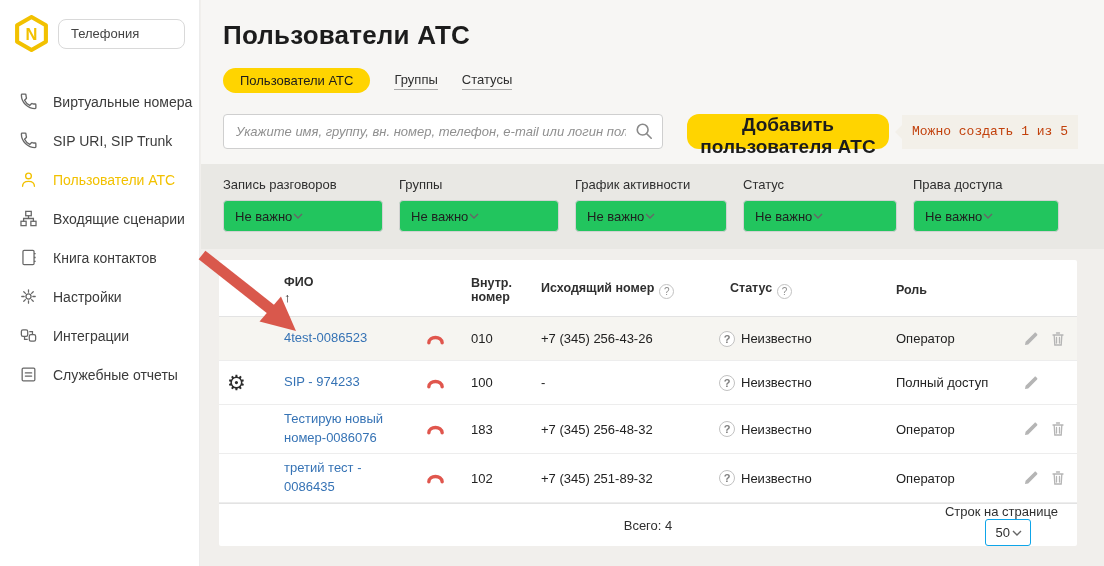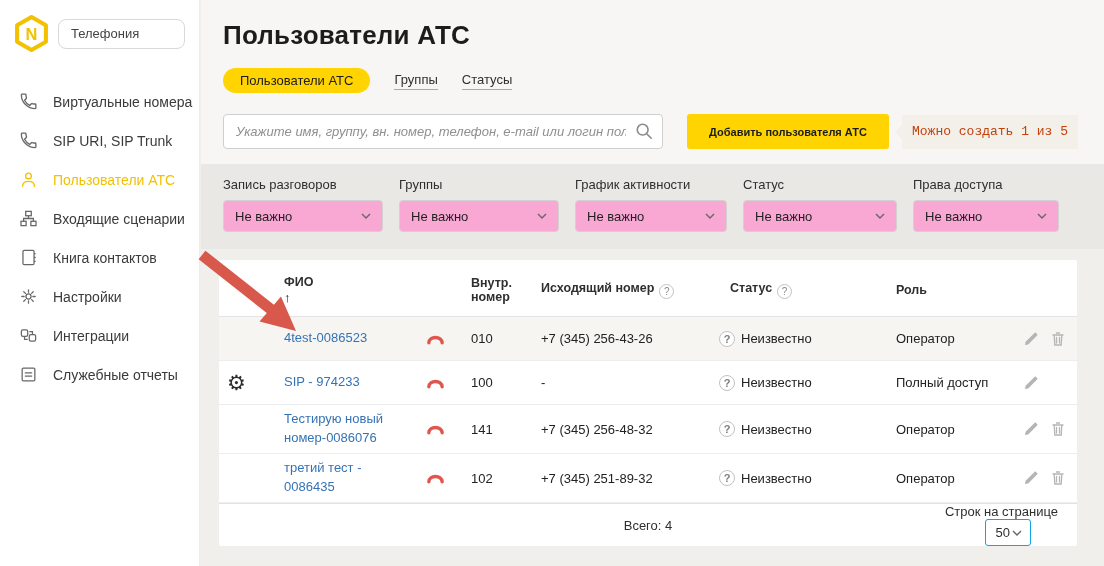--- a/index.html
+++ b/index.html
@@ -24,29 +24,29 @@
   .top-section { background:#f7f6f4; padding:20px 0 0 22px; height:164px; }
   .page-title { font-size:26px; font-weight:bold; color:#1c1c1c; letter-spacing:.2px; }
   .tabs { display:flex; align-items:center; margin-top:17px; }
   .tab-pill { background:#ffd400; border-radius:14px; padding:5px 17px; font-size:13px; color:#1c1c1c; cursor:pointer; }
   .tab-link { margin-left:24px; font-size:13px; color:#2f2f2f; border-bottom:1px solid #a9a9a9; padding-bottom:2px; cursor:pointer; }
   .toolbar { display:flex; align-items:center; margin-top:21px; }
   .search-wrap { position:relative; width:440px; }
   .search-input { width:440px; height:35px; border:1px solid #cfcfcf; border-radius:4px; background:#fff; padding:0 36px 0 12px; font-size:13px; font-style:italic; color:#333; font-family:"Liberation Sans", sans-serif; }
   .search-input::placeholder { color:#8f8f8f; font-style:italic; }
   .search-ic { position:absolute; right:10px; top:8px; width:18px; height:18px; color:#8a8a8a; cursor:pointer; }
-  .add-btn { margin-left:24px; height:35px; width:202px; background:#ffd400; border:none; border-radius:3px; font-size:11px; font-weight:bold; color:#1c1c1c; cursor:pointer; font-family:"Liberation Sans", sans-serif; }
+  .add-btn { margin-left:24px; height:35px; width:202px; background:#ffd400; border:none; border-radius:12px; font-size:19px; font-weight:bold; color:#1c1c1c; cursor:pointer; font-family:"Liberation Sans", sans-serif; }
   .quota { position:relative; margin-left:13px; height:34px; width:176px; background:#f3f0e9; display:flex; align-items:center; justify-content:center; font-size:13px; color:#c2410c;font-family:Liberation Mono, monospace; }
   .quota::before { content:""; position:absolute; left:-7px; top:10px; border-top:7px solid transparent; border-bottom:7px solid transparent; border-right:7px solid #f3f0e9; }
 
   
   .filter-band { height:85px; background:#e9e8e4; padding:13px 0 0 22px; display:flex; }
   .filter { margin-right:16px; }
   .filter .flabel { font-size:13px; color:#2f2f2f; margin-bottom:8px; }
-  .filter-box { height:32px; background:#f9a8d4; border:1px solid #d2d2d2; border-radius:4px; display:flex; align-items:center; justify-content:space-between; padding:0 10px 0 11px; font-size:13px; color:#1f1f1f; cursor:pointer; }
+  .filter-box { height:32px; background:#22c55e; border:1px solid #d2d2d2; border-radius:4px; display:flex; align-items:center; justify-content:flex-start; padding:0 10px 0 11px; font-size:13px; color:#1f1f1f; cursor:pointer; }
   .filter:nth-child(1) .filter-box { width:160px; }
   .filter:nth-child(2) .filter-box { width:160px; }
   .filter:nth-child(3) .filter-box { width:152px; }
   .filter:nth-child(4) .filter-box { width:154px; }
   .filter:nth-child(5) .filter-box { width:146px; }
   .chev { width:12px; height:12px; color:#666; }
 
   
   .content { padding:3px 0 0 18px; }
   .card { width:858px; background:#fff; border-radius:2px;margin-top:8px; }
@@ -317,21 +317,21 @@
 
   <div class="trow tall">
     <div class="cell"><span class="gear-glyph" style="visibility: hidden;">⚙</span></div>
     <div class="cell"><span class="dot" style="visibility: visible;"></span></div>
     <div class="cell pad"><a class="name-link">Тестирую новый номер-0086076</a></div>
     <div class="cell">
       <svg class="phone-ic" viewBox="0 0 20 14">
                   <path d="M3 11 C3 3.5, 17 3.5, 17 11" fill="none" stroke="currentColor" stroke-width="3.6" stroke-linecap="round"></path>
                 </svg>
     </div>
-    <div class="cell pad">141</div>
+    <div class="cell pad">183</div>
     <div class="cell pad">+7 (345) 256-48-32</div>
     <div class="cell status-cell">
                 <span class="qmark">?</span>
                 <span>Неизвестно</span>
               </div>
     <div class="cell">Оператор</div>
     <div class="cell actions">
       <svg class="act-ic edit" viewBox="0 0 16 16">
                   <path d="M2 14 L2.6 10.8 L11.5 1.9 C11.9 1.5 12.6 1.5 13 1.9 L14.1 3 C14.5 3.4 14.5 4.1 14.1 4.5 L5.2 13.4 Z" fill="currentColor"></path>
                 </svg>

